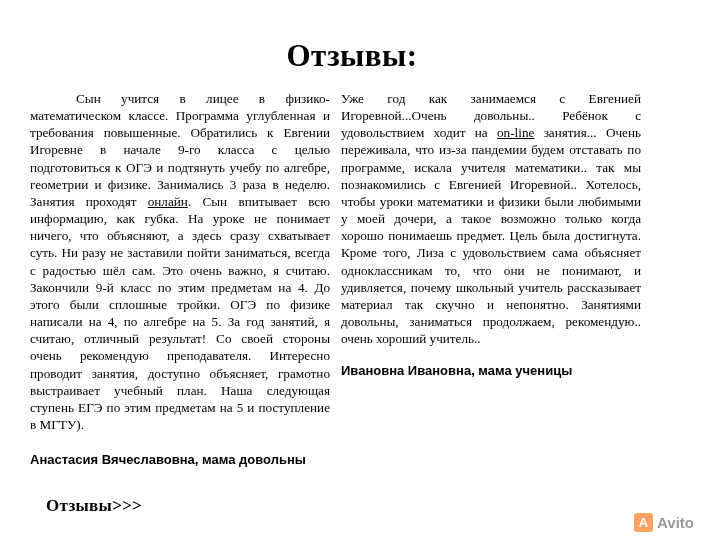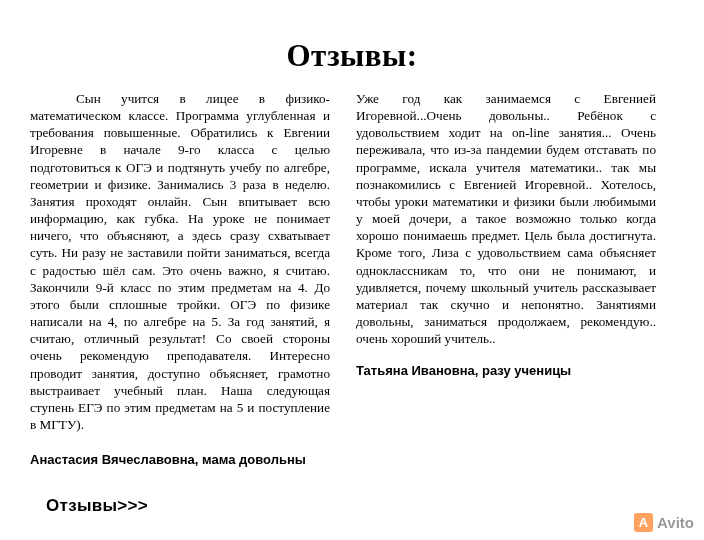--- a/index.html
+++ b/index.html
@@ -28,40 +28,41 @@
     text-align: center;
     font-family: "Liberation Serif", serif;
     font-weight: bold;
     font-size: 31px;
     letter-spacing: 0.5px;
     margin: 14px 0 16px 0;
   }
   .columns {
     display: flex;
     flex-direction: row;
-    gap: 26px;
+    gap: 11px;
     align-items: flex-start;
   }
   .col {
     width: 300px;
     flex: 0 0 300px;
   }
   .body-text {
     font-family: "Liberation Serif", serif;
     font-size: 13.2px;
     line-height: 1.30;
     text-align: justify;
     text-indent: 46px;
     margin: 0;
     hyphens: none;
   }
   .body-text.no-indent {
     text-indent: 0;
   }
   .u {
+    text-decoration: underline;
   }
   .signature {
     font-family: "Liberation Sans", sans-serif;
     font-weight: bold;
     font-size: 13px;
     margin-top: 19px;
     line-height: 1.25;
   }
   .sub {
     font-family: "Liberation Serif", serif;
@@ -72,21 +73,21 @@
   .col-right .signature {
     margin-top: 16px;
   }
   .col-right .sub {
     margin-top: 7px;
   }
   .footer-link {
     position: absolute;
     left: 46px;
     bottom: 26px;
-    font-family: Liberation Sans, sans-serif;
+    font-family: Liberation Serif, serif;
     font-weight: bold;
     font-size: 17px;
     color: #000000;
     letter-spacing: 0.3px;
   }
   .watermark {
     position: absolute;
     right: 10px;
     bottom: 10px;
     display: flex;
@@ -122,21 +123,21 @@
 
   <div class="columns">
 
     <div class="col col-left">
       <p class="body-text"><span>Сын учится в лицее в физико-математическом классе. Программа углубленная и требования повышенные. Обратились к Евгении Игоревне в начале 9-го класса с целью подготовиться к ОГЭ и подтянуть учебу по алгебре, геометрии и физике. Занимались 3 раза в неделю. Занятия проходят </span><span class="u">онлайн</span><span>. Сын впитывает всю информацию, как губка. На уроке не понимает ничего, что объясняют, а здесь сразу схватывает суть. Ни разу не заставили пойти заниматься, всегда с радостью шёл сам. Это очень важно, я считаю. Закончили 9-й класс по этим предметам на 4. До этого были сплошные тройки. ОГЭ по физике написали на 4, по алгебре на 5. За год занятий, я считаю, отличный результат! Со своей стороны очень рекомендую преподавателя. Интересно проводит занятия, доступно объясняет, грамотно выстраивает учебный план. Наша следующая ступень ЕГЭ по этим предметам на 5 и поступление в МГТУ).</span></p>
       <div class="signature">Анастасия Вячеславовна, мама довольны</div>
     </div>
 
     <div class="col col-right">
       <p class="body-text no-indent"><span>Уже год как занимаемся с Евгенией Игоревной...Очень довольны.. Ребёнок с удовольствием ходит на </span><span class="u">on-line</span><span> занятия... Очень переживала, что из-за пандемии будем отставать по программе, искала учителя математики.. так мы познакомились с Евгенией Игоревной.. Хотелось, чтобы уроки математики и физики были любимыми у моей дочери, а такое возможно только когда хорошо понимаешь предмет. Цель была достигнута. Кроме того, Лиза с удовольствием сама объясняет одноклассникам то, что они не понимают, и удивляется, почему школьный учитель рассказывает материал так скучно и непонятно. Занятиями довольны, заниматься продолжаем, рекомендую.. очень хороший учитель..</span></p>
-      <div class="signature">Татьяна Ивановна, разу ученицы</div>
+      <div class="signature">Ивановна Ивановна, мама ученицы</div>
     </div>
 
   </div>
 
   <div class="footer-link">Отзывы&gt;&gt;&gt;</div>
 
   <div class="watermark">
     <div class="wm-badge">A</div>
     <div class="wm-text">Avito</div>
   </div>

